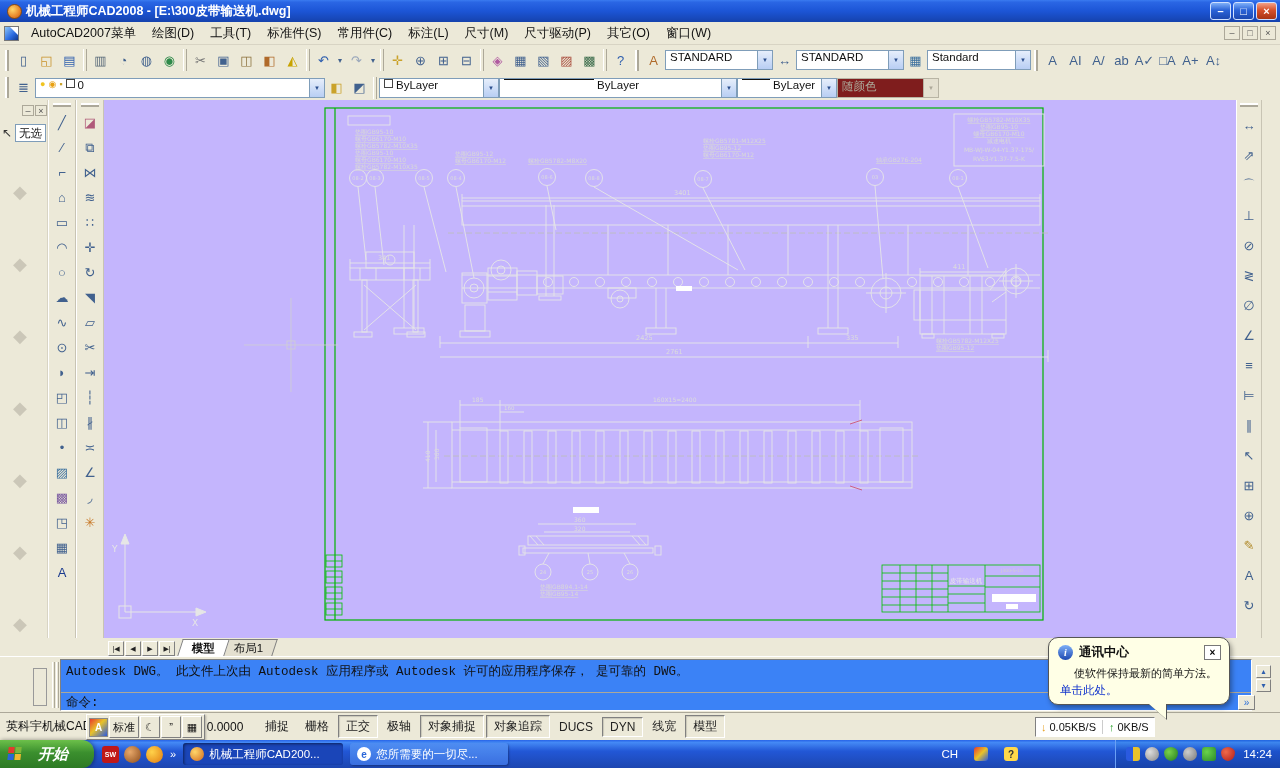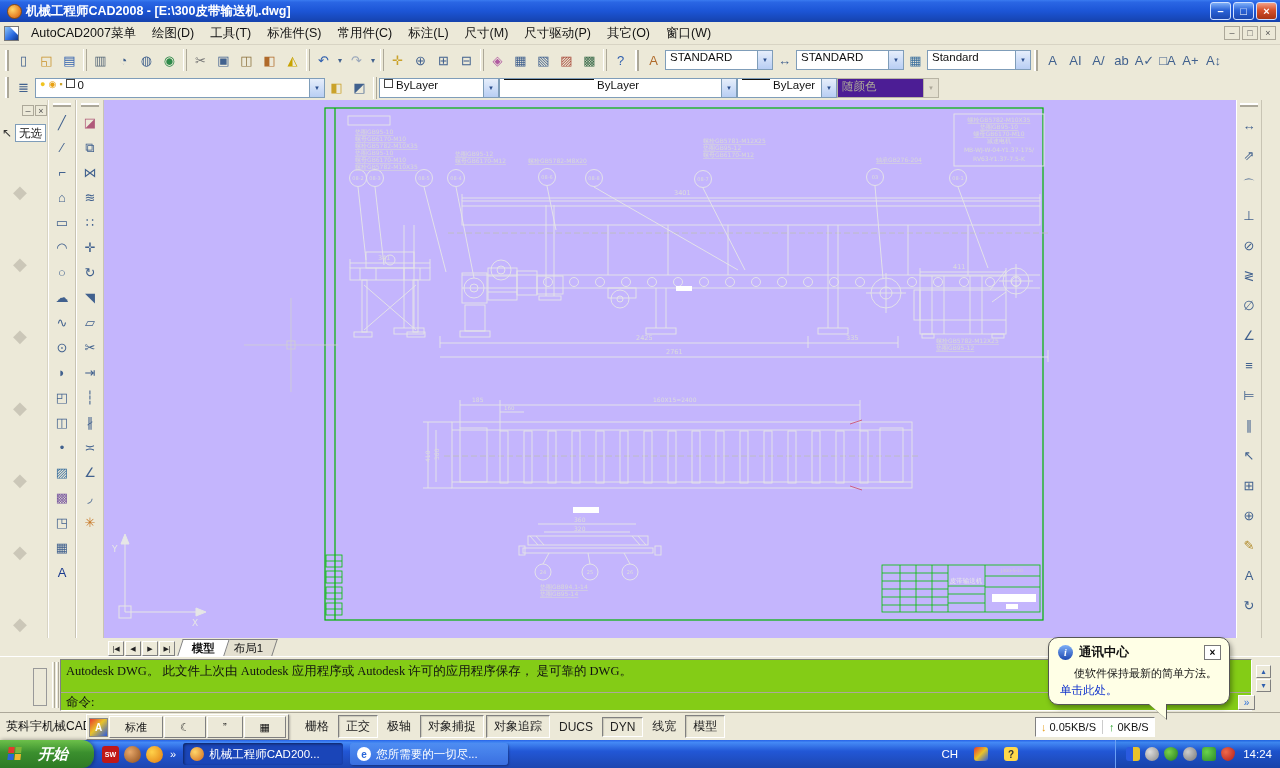--- a/index.html
+++ b/index.html
@@ -34,21 +34,21 @@
   .tbtn{width:23px;height:23px;display:flex;align-items:center;justify-content:center;font-size:13px;
     color:#41618e;flex:0 0 auto}
   .tbtn.narrow{width:10px;font-size:8px}
   .vsep{width:4px;height:22px;margin:0 2px;border-left:1px solid #fff;border-right:1px solid #aca899;flex:0 0 auto}
   .handle-v{width:4px;height:21px;border-left:2px solid #fff;border-right:2px solid #aca899;margin:0 3px;flex:0 0 auto}
   .combo{display:flex;align-items:flex-start;background:#fff;border:1px solid #7f9db9;height:20px;
     font-size:11.5px;padding-left:4px;gap:3px;flex:0 0 auto}
   .combo .cval{flex:1;white-space:nowrap;overflow:hidden}
   .combo .carrow{width:15px;align-self:stretch;background:linear-gradient(#e6eefb,#b8cef4);
     border-left:1px solid #7f9db9;display:flex;align-items:center;justify-content:center;font-size:6px;color:#2b4f8e}
-  .combo.disabled{background:#4c1d95;color:#aca899;border-color:#b8b4a4}
+  .combo.disabled{background:#7f1d1d;color:#aca899;border-color:#b8b4a4}
   .combo.disabled .carrow{background:#e4e0d0;color:#aca899;border-left-color:#b8b4a4}
   .sw{width:9px;height:9px;border:1px solid #444;background:#fff;flex:0 0 auto}
   .lt{width:40px;border-top:1px solid #111;flex:0 0 auto}
   .ic-bulb{color:#f0c420;font-size:9px}.ic-freeze{color:#e8a012;font-size:9px}.ic-lock{color:#caa22a;font-size:9px}
   
   .main{position:absolute;left:0;top:100px;width:1280px;height:538px;background:#ece9d8}
   .leftstrip{position:absolute;left:0;top:0;width:48px;height:538px;background:#ece9d8;border-right:1px solid #d8d4c4}
   .selbox{position:absolute;left:15px;top:24px;width:31px;height:18px;background:#fff;border:1px solid #7f9db9;
     font-size:11.5px;display:flex;align-items:center;justify-content:center}
   .palette-strip{position:absolute;left:2px;top:56px;width:40px;display:flex;flex-direction:column}
@@ -65,34 +65,34 @@
   .navbtn{width:16px;height:15px;border:1px solid;border-color:#fff #808080 #808080 #fff;background:#ece9d8;
     font-size:7px;color:#222;display:flex;align-items:center;justify-content:center;margin-right:1px;flex:0 0 auto}
   .tab{height:17px;padding:0 11px;display:flex;align-items:center;font-size:11.5px;border:1px solid #808080;
     border-bottom:none;transform:skewX(-18deg);margin-left:-5px;background:#e4e0d0;flex:0 0 auto}
   .tab>span{transform:skewX(18deg)}
   .tab.active{background:#fff;font-weight:bold;z-index:2}
   
   .cmdwin{position:absolute;left:0;top:656px;width:1280px;height:56px;background:#ece9d8;border-top:1px solid #fff}
   .cmd-slot{position:absolute;left:33px;top:11px;width:14px;height:38px;border:1px solid #999;background:#ece9d8}
   .ridge{position:absolute;width:3px;height:46px;top:5px;border-left:1px solid #fff;border-right:1px solid #aca899}
-  .cmd-white{position:absolute;left:60px;top:2px;width:1192px;height:52px;background:#84cc16;
-    border:1px solid;border-color:#808080 #fff #fff #808080;font-family:Liberation Serif, serif;font-size:12.5px}
+  .cmd-white{position:absolute;left:60px;top:2px;width:1192px;height:52px;background:#3b82f6;
+    border:1px solid;border-color:#808080 #fff #fff #808080;font-family:Liberation Mono, monospace;font-size:12.5px}
   .cmd-hist{padding:3px 5px;white-space:nowrap;overflow:hidden}
   .cmd-prompt{position:absolute;left:0;right:0;bottom:0;height:18px;border-top:1px solid #aca899;padding:1px 5px}
   .sbtn{position:absolute;width:15px;height:13px;background:#ece9d8;border:1px solid;
     border-color:#fff #808080 #808080 #fff;color:#2f5fae;font-size:8px;display:flex;align-items:center;justify-content:center}
   
   .statusbar{position:absolute;left:0;top:712px;width:1280px;height:28px;background:#ece9d8;border-top:1px solid #aca899;
     display:flex;align-items:center;font-size:12px}
   .ime{position:absolute;left:86px;top:1px;height:26px;display:flex;align-items:center;gap:1px;padding:0 2px;
     background:#ece9d8;border:1px solid;border-color:#fff #808080 #808080 #fff;box-shadow:1px 1px 2px rgba(0,0,0,.25)}
   .ime-logo{width:19px;height:19px;background:linear-gradient(135deg,#e83a2a 0%,#e8c22a 45%,#2a5ae0 100%);
     border:1px solid #888;color:#fff;font-size:10px;font-weight:bold;display:flex;align-items:center;justify-content:center}
-  .ime-btn{height:22px;min-width:20px;padding:0 15px;border:1px solid;border-color:#fff #808080 #808080 #fff;
+  .ime-btn{height:22px;min-width:20px;padding:0 3px;border:1px solid;border-color:#fff #808080 #808080 #fff;
     background:#ece9d8;display:flex;align-items:center;justify-content:center;font-size:11px}
   .tg{padding:2px 7px;color:#222;white-space:nowrap}
   .tg.on{border:1px solid #808080;border-right-color:#fff;border-bottom-color:#fff;box-shadow:inset 1px 1px 1px rgba(0,0,0,.15)}
   .net{position:absolute;left:1035px;top:4px;width:120px;height:20px;background:#fff;border:1px solid;
     border-color:#808080 #fff #fff #808080;display:flex;align-items:center;font-size:11px;padding:0 5px;gap:3px}
   .net .dn{color:#e8a020;font-weight:bold}.net .up{color:#2ca32c;font-weight:bold}
   .net .div{width:1px;height:14px;background:#ccc;margin:0 3px}
   
   .taskbar{position:absolute;left:0;top:740px;width:1280px;height:28px;
     background:linear-gradient(180deg,#2763e8 0%,#4489f5 9%,#2257d6 40%,#1d46b0 100%);display:flex;align-items:center;color:#fff}

